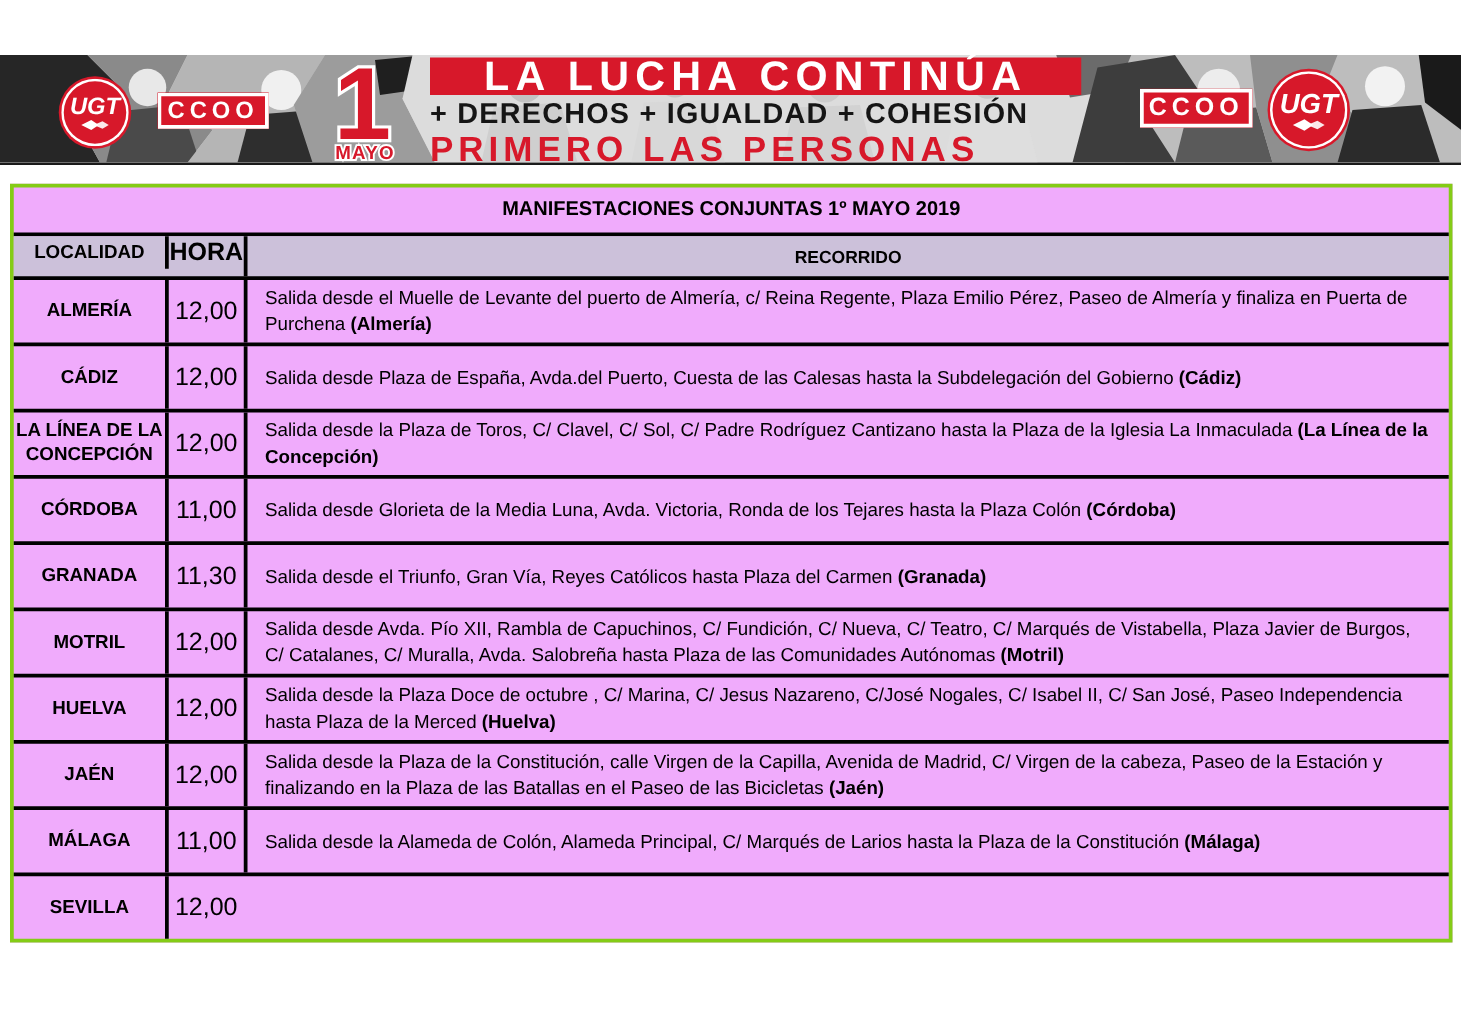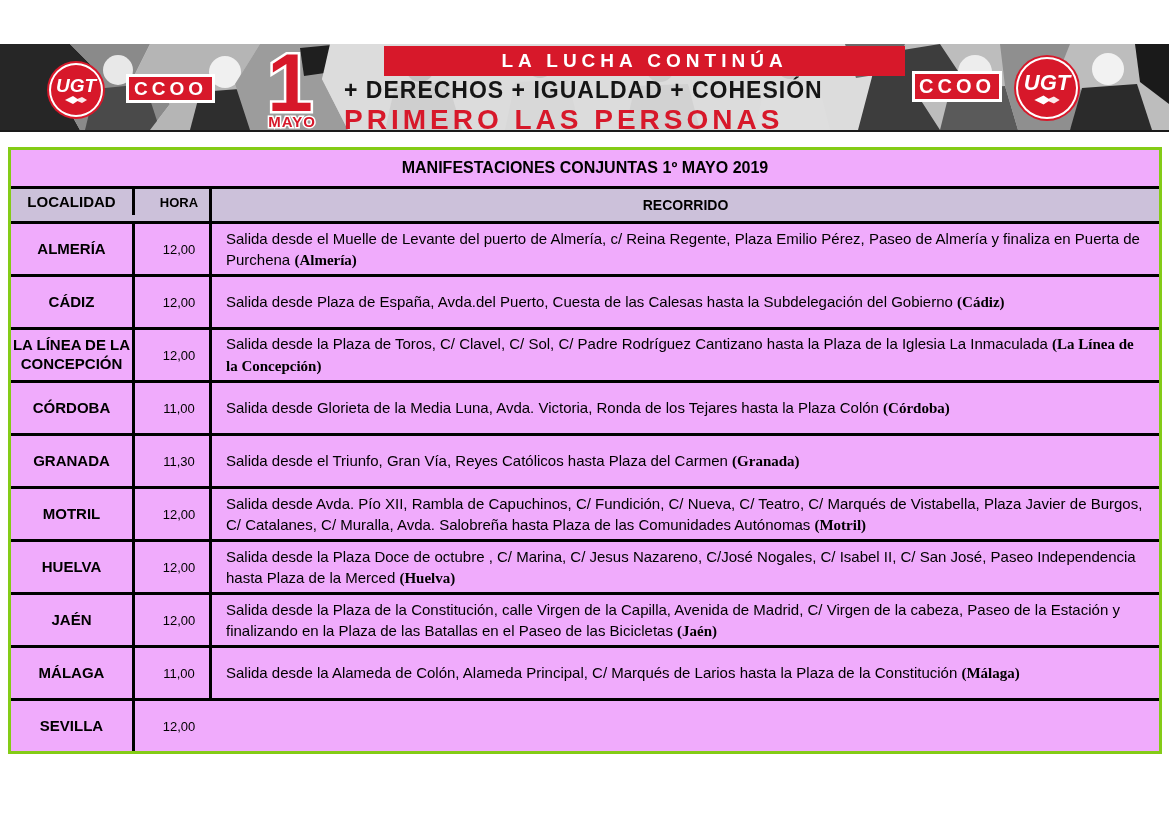--- a/index.html
+++ b/index.html
@@ -32,21 +32,21 @@
     display:flex;align-items:center;justify-content:center;
     color:#fff;font-weight:bold;letter-spacing:4px;
   }
   .ccoo-left{left:126px;top:30px;width:89px;height:29px;font-size:19px;}
   .ccoo-right{left:912px;top:27px;width:90px;height:31px;font-size:20px;}
   .one-mayo{position:absolute;left:248px;top:3px;}
   .banner-text{position:absolute;left:344px;top:2px;width:530px;}
   .bt-line1{
     display:flex;align-items:center;justify-content:center;
     width:521px;height:30px;background:var(--red);color:#fff;
-    font-weight:bold;font-size:19px;letter-spacing:5px;white-space:nowrap;margin-left:40px;
+    font-weight:bold;font-size:33px;letter-spacing:5px;white-space:nowrap;
   }
   .bt-line2{
     margin-top:1px;color:#151515;font-weight:bold;font-size:23px;
     letter-spacing:1px;white-space:nowrap;
   }
   .bt-line3{
     margin-top:0px;color:var(--red);font-weight:bold;font-size:28px;
     letter-spacing:4px;white-space:nowrap;
   }
   
@@ -63,25 +63,25 @@
   }
   .head-cell{
     display:flex;align-items:center;justify-content:center;
     height:26px;font-weight:bold;font-size:14px;
   }
   .trow{display:flex;border-bottom:3px solid #000;min-height:50px;}
   .trow:last-child{border-bottom:none;}
   .cell{display:flex;align-items:center;}
   .col-loc{width:121px;flex:none;justify-content:center;text-align:center;
     font-weight:bold;font-size:15px;line-height:1.25;padding:0;}
-  .col-hora{width:60px;flex:none;justify-content:center;font-size:13px;
-    border-left:3px solid #000;padding-left:14px;}
+  .col-hora{width:60px;flex:none;justify-content:center;font-size:20px;
+    border-left:3px solid #000;}
   .col-rec{flex:1;border-left:3px solid #000;padding:3px 14px;}
   .rec-text{margin:0;font-size:15px;line-height:1.4;}
-  .rec-text strong{font-weight:bold;font-family:Liberation Serif, serif;}
+  .rec-text strong{font-weight:bold;}
 </style>
 </head>
 <body>
 
 <div class="banner">
   <svg class="crowd" viewBox="0 0 1169 86" preserveAspectRatio="none">
     <rect width="1169" height="86" fill="#cccccc"></rect>
     <polygon points="0,0 70,0 95,25 60,50 80,86 0,86" fill="#262626"></polygon>
     <polygon points="70,0 150,0 135,30 170,60 150,86 80,86 60,50 95,25" fill="#8a8a8a"></polygon>
     <circle cx="118" cy="26" r="15" fill="#e8e8e8"></circle>

